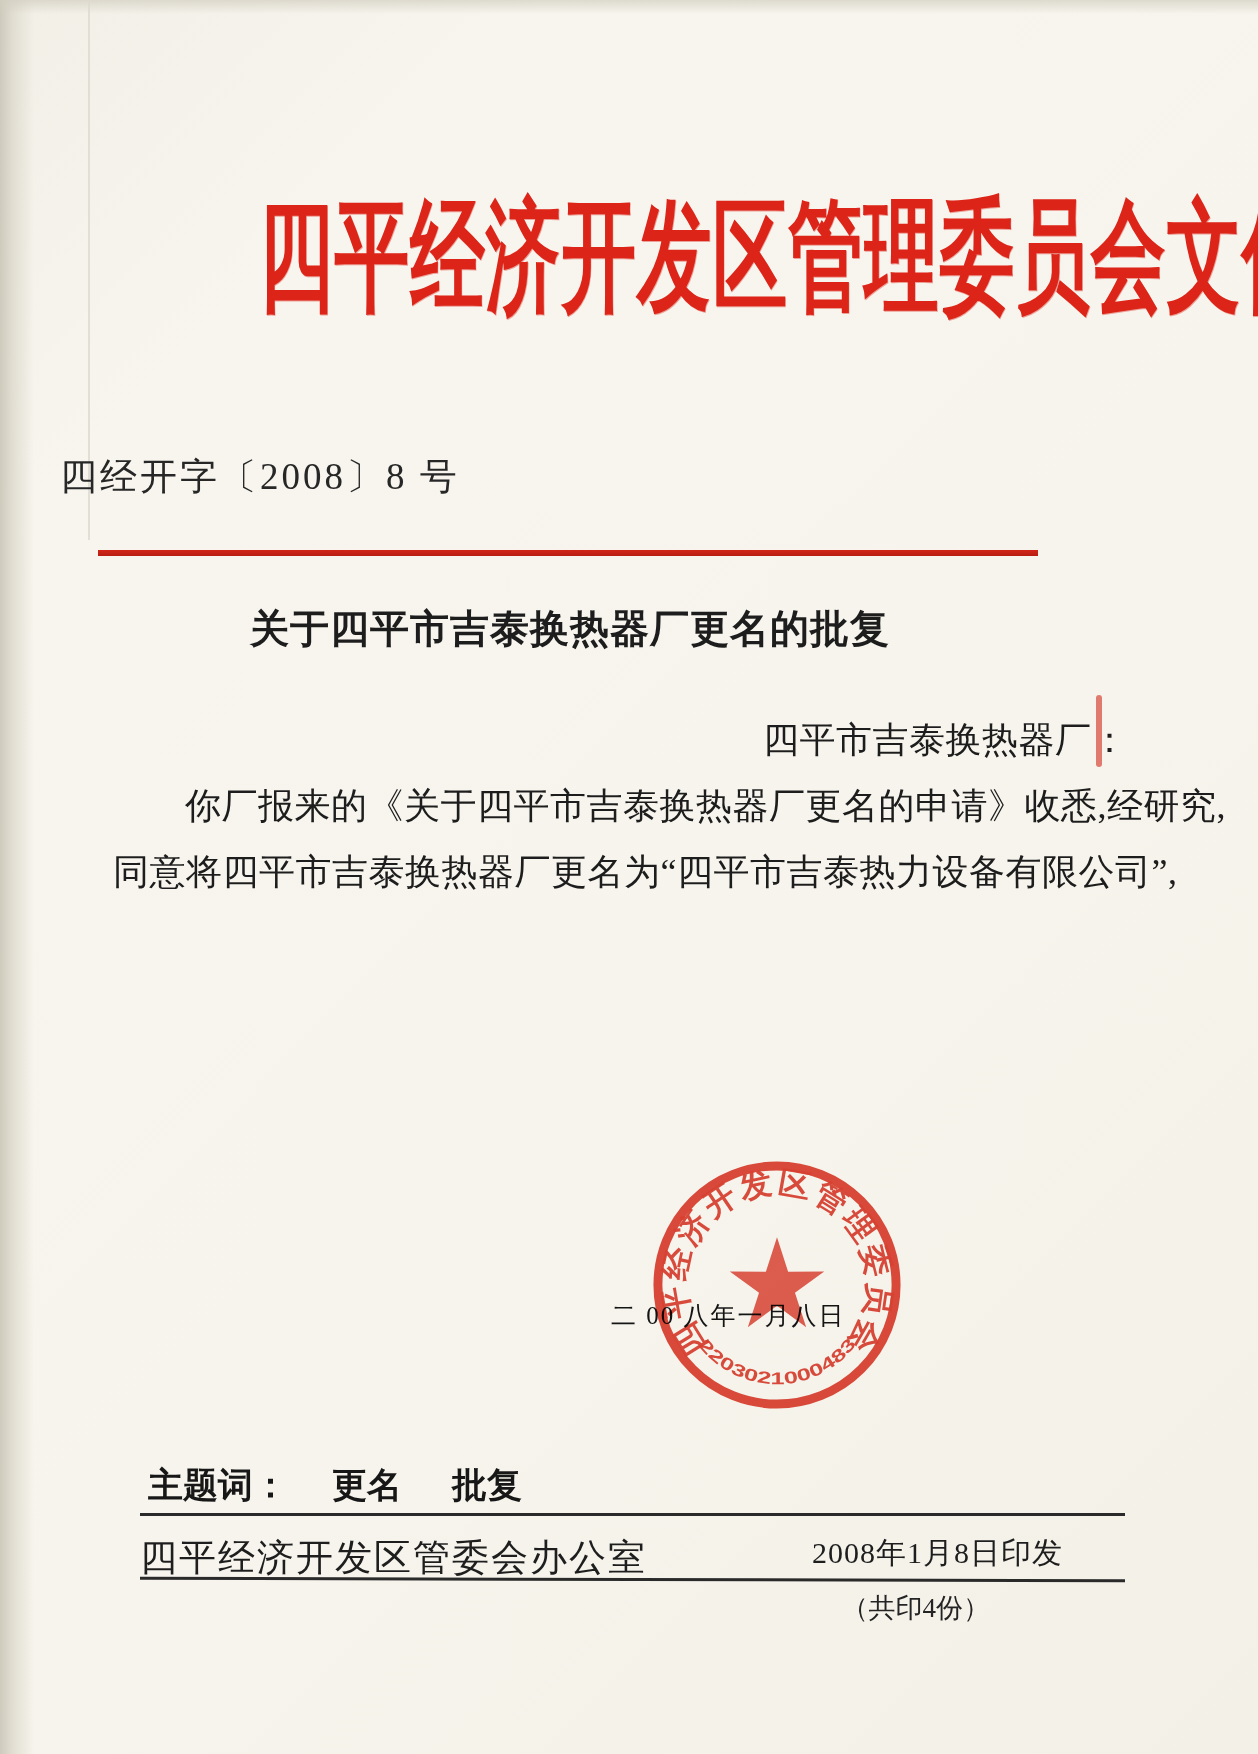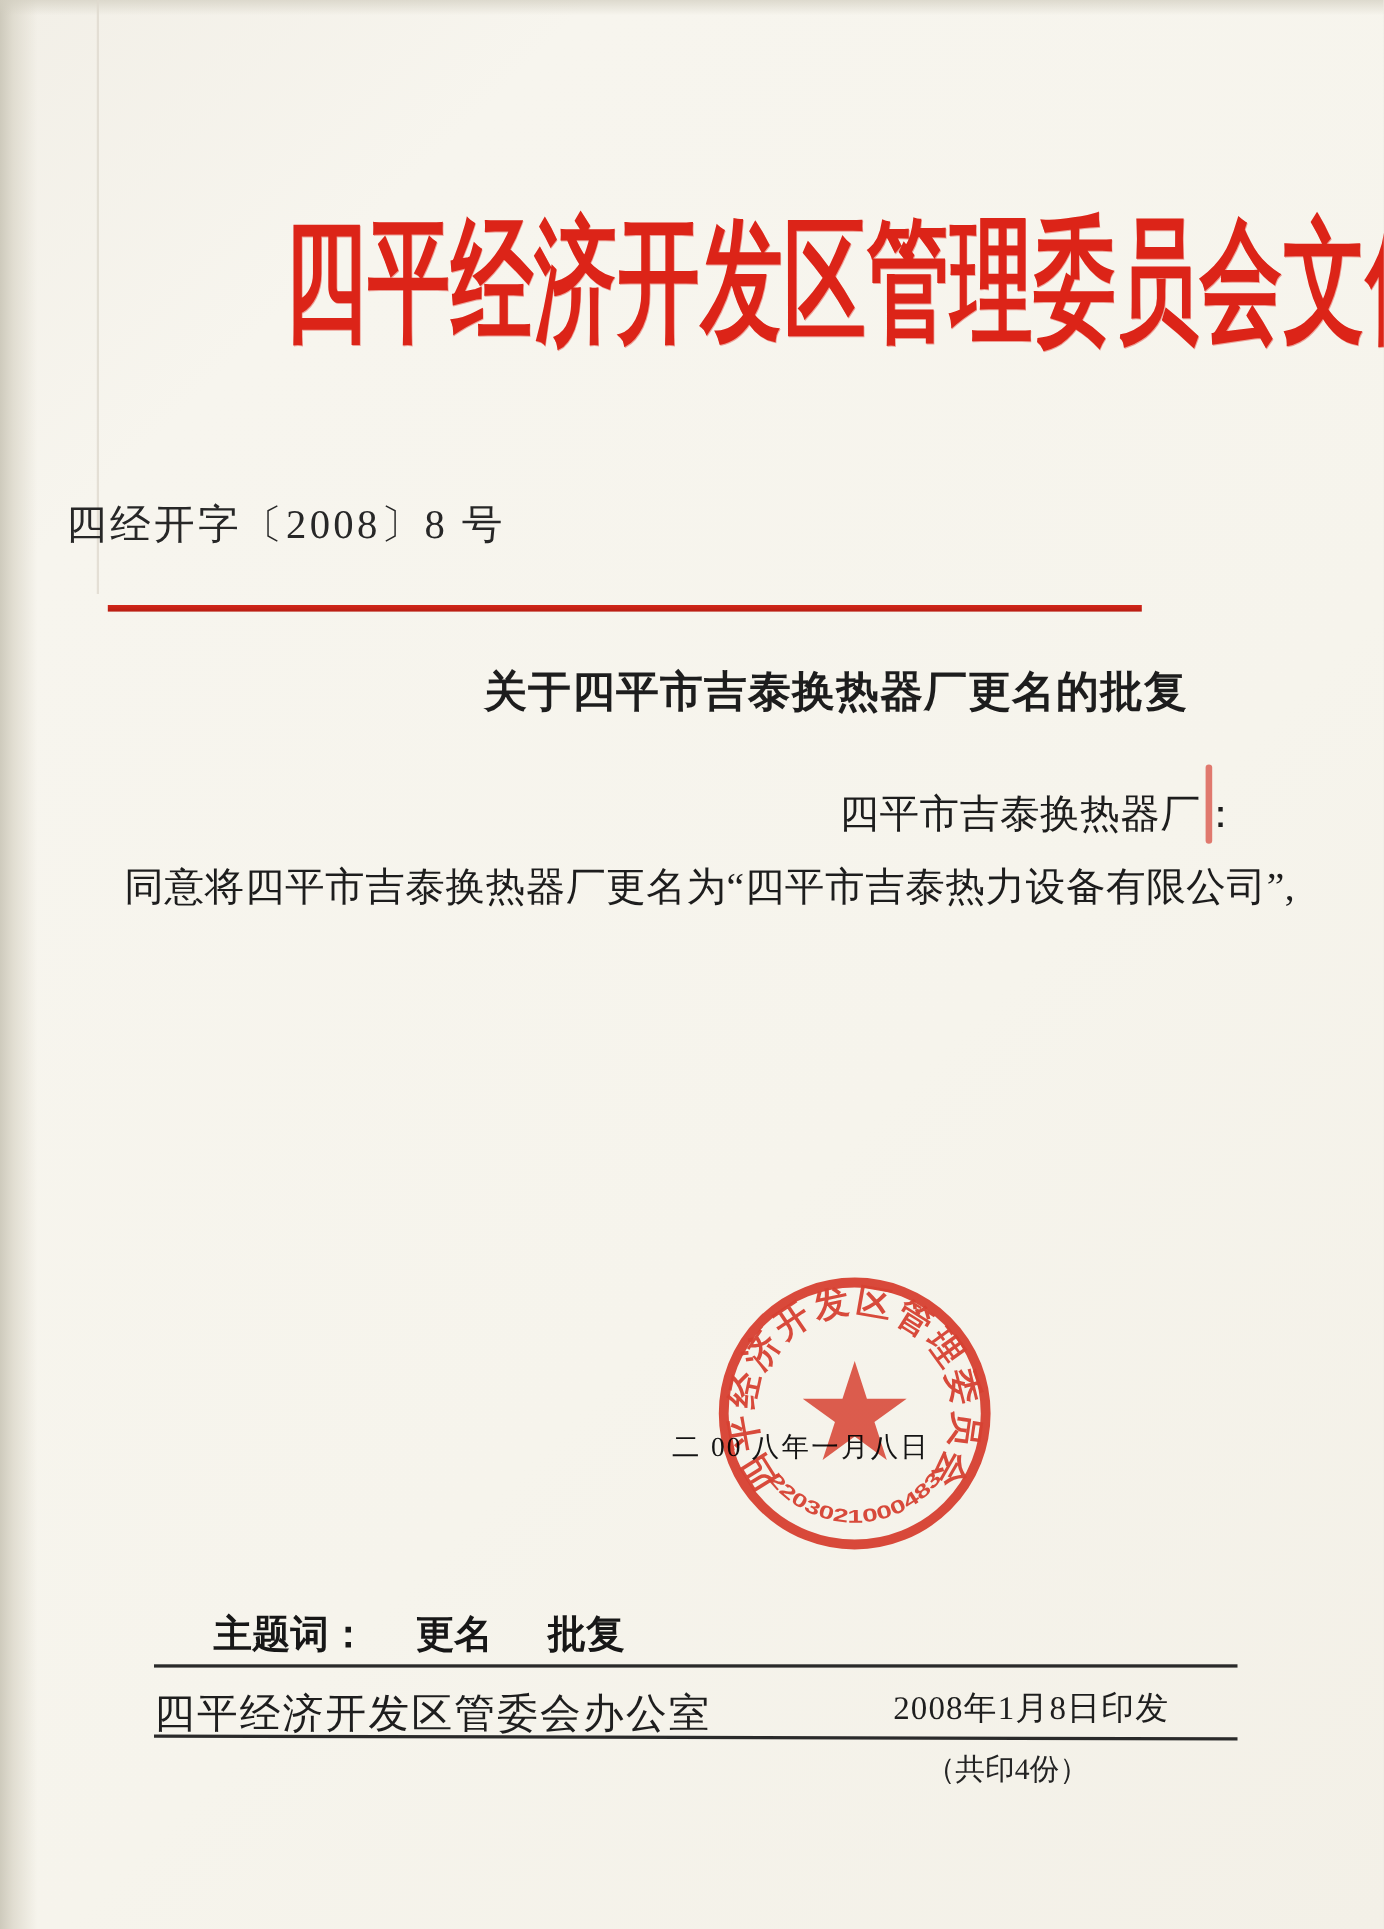--- a/index.html
+++ b/index.html
@@ -51,21 +51,21 @@
     letter-spacing: 3px;
   }
 
   .red-rule {
     position: absolute; top: 550px; left: 98px; width: 940px; height: 6px;
     background: linear-gradient(180deg, #d22619 0%, #b81d12 100%);
   }
 
   .doc-title {
     position: absolute; top: 602px; left: 60px; width: 1020px;
-    text-align: right;
+    text-align: center;
     font-family: "Liberation Sans", sans-serif;
     font-size: 39px; font-weight: bold; color: #1d1d1d;
     letter-spacing: 1px;
   }
 
   .body-text {
     position: absolute; top: 707px; left: 113px; width: 1015px;
     font-size: 36px; color: #1d1d1d;
   }
   .body-line {
@@ -88,21 +88,20 @@
   }
   .seal svg { width: 100%; height: 100%; }
   .seal-ring-text { font-family: "Liberation Serif", serif; font-weight: bold; }
   .seal-serial { font-family: "Liberation Sans", sans-serif; font-weight: bold; }
 
   .subject-line {
     position: absolute; top: 1462px; left: 148px;
     font-family: "Liberation Sans", sans-serif;
     font-size: 35px; font-weight: bold; color: #171717;
     white-space: nowrap;
-    margin-left: 46px;
   }
   .subject-line .kw1 { margin-left: 44px; }
   .subject-line .kw2 { margin-left: 50px; }
 
   .rule { position: absolute; left: 140px; width: 985px; height: 3px; background: #2a2a2a; }
   .rule-1 { top: 1513px; }
   .rule-2 { top: 1578px; transform: rotate(.15deg); }
 
   .footer-issuer {
     position: absolute; top: 1533px; left: 140px;
@@ -129,20 +128,21 @@
   <div class="header-title">四平经济开发区管理委员会文件</div>
 
   <div class="doc-number">四经开字〔2008〕8 号</div>
 
   <div class="red-rule"></div>
 
   <div class="doc-title">关于四平市吉泰换热器厂更名的批复</div>
 
   <div class="body-text">
     <span class="body-line">四平市吉泰换热器厂：</span>
+    <span class="body-line indent">你厂报来的《关于四平市吉泰换热器厂更名的申请》收悉,经研究,</span>
     <span class="body-line">同意将四平市吉泰换热器厂更名为“四平市吉泰热力设备有限公司”,</span>
   </div>
 
   <div class="sign-date">二 00 八年一月八日</div>
 
   <div class="seal">
     <svg viewBox="0 0 260 260" xmlns="http://www.w3.org/2000/svg">
       <defs>
         <path id="arcTop" d="M 61.6 191.6 A 92 92 0 1 1 198.4 191.6" fill="none"></path>
         <path id="arcBottom" d="M 48.1 187.4 A 100 100 0 0 0 211.9 187.4" fill="none"></path>

